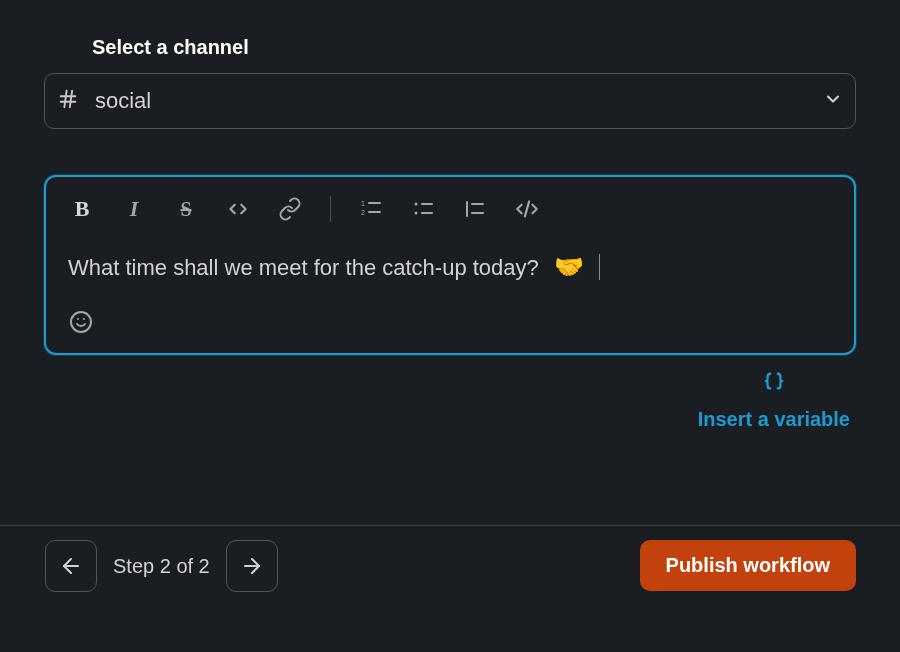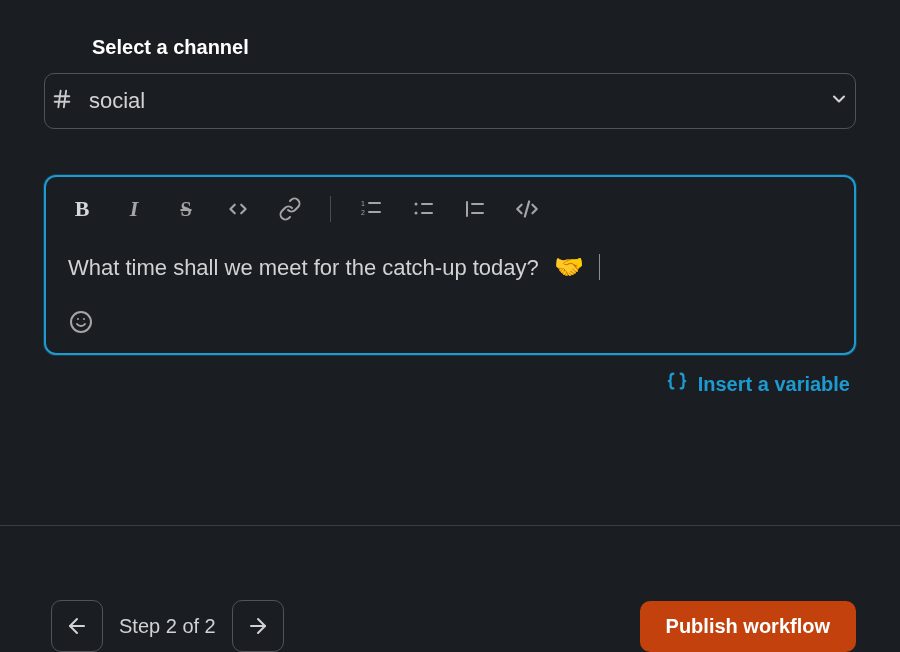--- a/index.html
+++ b/index.html
@@ -20,21 +20,21 @@
     color: #ffffff;
     margin-bottom: 14px;
     margin-left: 48px;
   }
   .channel-select {
     display: flex;
     align-items: center;
     justify-content: space-between;
     border: 1px solid #515358;
     border-radius: 10px;
-    padding: 14px 6px;
+    padding: 14px 12px;
     cursor: pointer;
     background: #1a1d21;
   }
   .channel-left {
     display: flex;
     align-items: center;
     gap: 16px;
   }
   .hash-icon {
     color: #c8c9ca;
@@ -136,39 +136,40 @@
     padding: 16px 6px 0 0;
   }
   .insert-var {
     display: flex;
     align-items: center;
     gap: 10px;
     color: #1d9bd1;
     font-size: 20px;
     font-weight: 700;
     cursor: pointer;
+    flex-direction: column;
   }
 
   .footer-divider {
     position: absolute;
     left: 0;
     right: 0;
     top: 525px;
     height: 1px;
     background: #3c3e42;
   }
 
   .footer {
     position: absolute;
-    left: 7px;
+    left: 1px;
     right: 0;
     bottom: 0;
     height: 112px;
     display: flex;
-    align-items: flex-end;
+    align-items: flex-start;
     justify-content: space-between;
     padding: 0 44px;
   }
   .step-nav {
     display: flex;
     align-items: center;
     gap: 16px;
   }
   .nav-btn {
     width: 52px;

